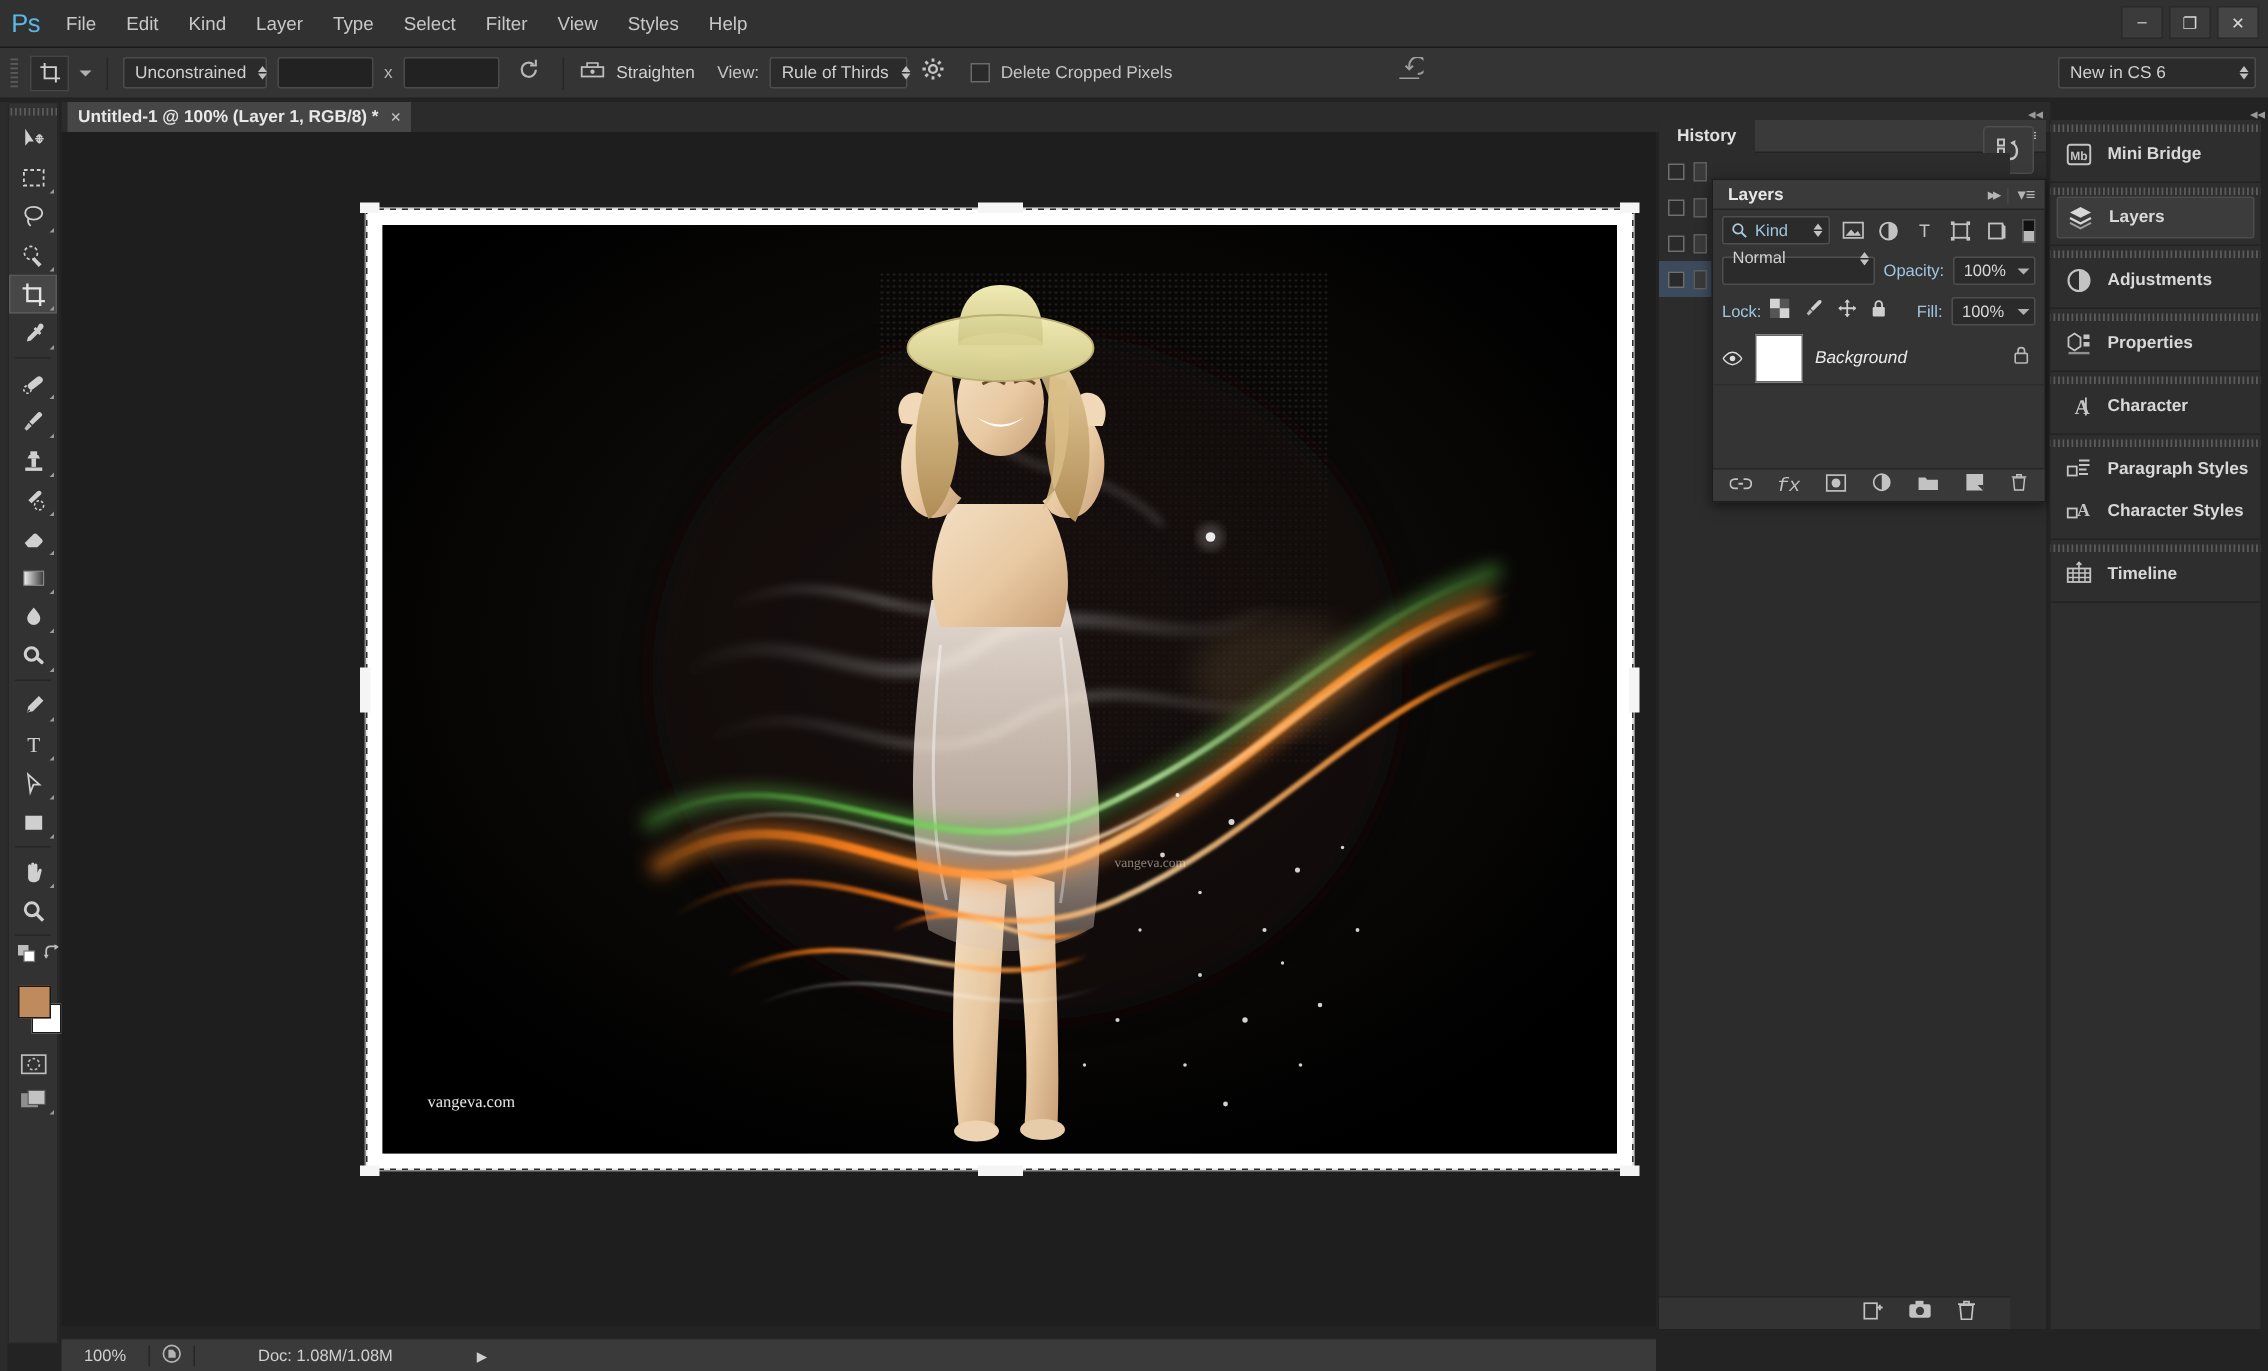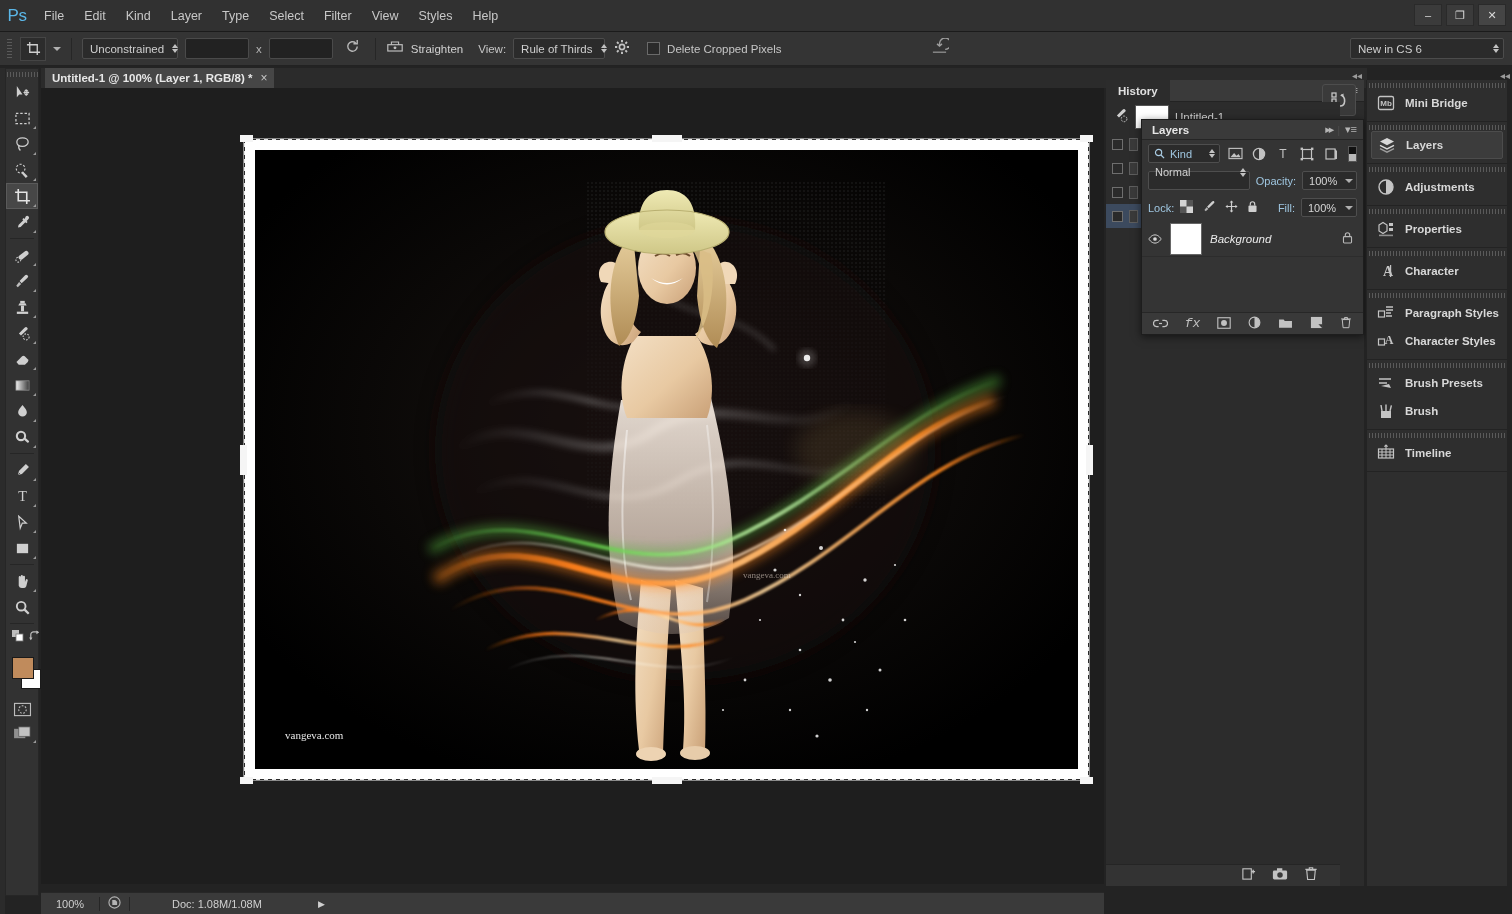--- a/index.html
+++ b/index.html
@@ -56,21 +56,21 @@
   }
   .spin { display: flex; flex-direction: column; gap: 1px; }
   .spin i { display: block; width: 0; height: 0; border-left: 3px solid transparent; border-right: 3px solid transparent; }
   .spin i.u { border-bottom: 4px solid #c2c2c2; }
   .spin i.d { border-top: 4px solid #c2c2c2; }
   .numfield { width: 64px; height: 21px; background: #222; border: 1px solid #4a4a4a; border-radius: 2px; }
   .xlab { color: #b4b4b4; font-size: 11.5px; }
   .opt-label { color: #c6c6c6; font-size: 11.5px; white-space: nowrap; }
   .opt-btn { color: #d0d0d0; font-size: 11.5px; white-space: nowrap; }
   .checkbox { width: 13px; height: 13px; background: #2a2a2a; border: 1px solid #6a6a6a; }
-  .ws-dd { position: absolute; right: 8px; width: 154px; justify-content: space-between; }
+  .ws-dd { position: absolute; right: 8px; width: 132px; justify-content: space-between; }
 
   
   .toolbar {
     position: absolute; left: 5px; top: 68px; width: 34px; height: 828px;
     background: #323232; border: 1px solid #262626;
   }
   .tool-grip { height: 10px;
     background-image: repeating-linear-gradient(to right, #5a5a5a 0 1px, transparent 1px 3px);
     background-size: 3px 5px; background-repeat: repeat-x; background-position: 10px 3px;
   }
@@ -665,30 +665,20 @@
       <svg width="20" height="20" viewBox="0 0 20 20">
           <rect x="3" y="3" width="4" height="4" fill="none" stroke="#c4c4c4" stroke-width="1.3"></rect>
           <rect x="3" y="9" width="4" height="4" fill="none" stroke="#c4c4c4" stroke-width="1.3"></rect>
           <rect x="3" y="14.5" width="4" height="4" fill="#c4c4c4"></rect>
           <path d="M11 16 C 17 16, 17 7, 12 5" stroke="#c4c4c4" stroke-width="1.6" fill="none"></path>
           <path d="M14.6 3.4L11.2 5.2l3.2 2z" fill="#c4c4c4"></path>
         </svg>
     </div>
 
     <div class="history-body">
-      <div class="hist-row" style="height:30px;">
-        <span>
-          <svg width="17" height="17" viewBox="0 0 18 18">
-              <path d="M14 2.8c.8.8.6 1.6-.4 2.6l-6.2 5.8-2.2-2.2 6-6c1-1 2-1 2.8-.2z" fill="#cfcfcf"></path>
-              <circle cx="12.8" cy="12.6" r="3" fill="none" stroke="#cfcfcf" stroke-width="1" stroke-dasharray="1.8 1.4"></circle>
-            </svg>
-        </span>
-        <span class="hist-thumb"></span>
-        <span class="hist-label">Untitled-1</span>
-      </div>
       <div class="hist-row">
         <span class="hist-check"></span>
         <span class="hist-mini"></span>
         <span class="hist-label"></span>
       </div>
       <div class="hist-row">
         <span class="hist-check"></span>
         <span class="hist-mini"></span>
         <span class="hist-label"></span>
       </div>
@@ -973,41 +963,20 @@
         <span class="dock-ico">
           <svg width="18" height="18" viewBox="0 0 18 18">
               <rect x="1.5" y="7" width="6" height="6" fill="none" stroke="#c4c4c4" stroke-width="1.2"></rect>
               <text x="12" y="12" font-family="Liberation Serif, serif" font-size="12" fill="#c4c4c4" text-anchor="middle">A</text>
             </svg>
         </span>
         <span>Character Styles</span>
       </div>
     </div>
 
-    <div class="dock-group">
-      <div class="dock-grip"></div>
-      <div class="dock-item">
-        <span class="dock-ico">
-          <svg width="18" height="18" viewBox="0 0 18 18">
-              <path d="M2 5h12M2 9h8" stroke="#c4c4c4" stroke-width="1.6"></path>
-              <path d="M4 12l8-2 2 4z" fill="#c4c4c4"></path>
-            </svg>
-        </span>
-        <span>Brush Presets</span>
-      </div>
-      <div class="dock-item">
-        <span class="dock-ico">
-          <svg width="18" height="18" viewBox="0 0 18 18">
-              <path d="M5 9l-1-6M9 9V2.6M13 9l1.4-5.6" stroke="#c4c4c4" stroke-width="1.4"></path>
-              <rect x="4" y="9" width="10" height="7" fill="#c4c4c4"></rect>
-            </svg>
-        </span>
-        <span>Brush</span>
-      </div>
-    </div>
 
     <div class="dock-group">
       <div class="dock-grip"></div>
       <div class="dock-item">
         <span class="dock-ico">
           <svg width="18" height="18" viewBox="0 0 18 18">
               <rect x="1.5" y="5" width="15" height="9" fill="none" stroke="#c4c4c4" stroke-width="1.2"></rect>
               <path d="M1.5 8h15M1.5 11h15M5 5v9M9 5v9M13 5v9" stroke="#c4c4c4" stroke-width="1"></path>
               <path d="M9 1.6v3.4M7.4 2.6L9 1l1.6 1.6" fill="none" stroke="#c4c4c4" stroke-width="1.1"></path>
             </svg>

